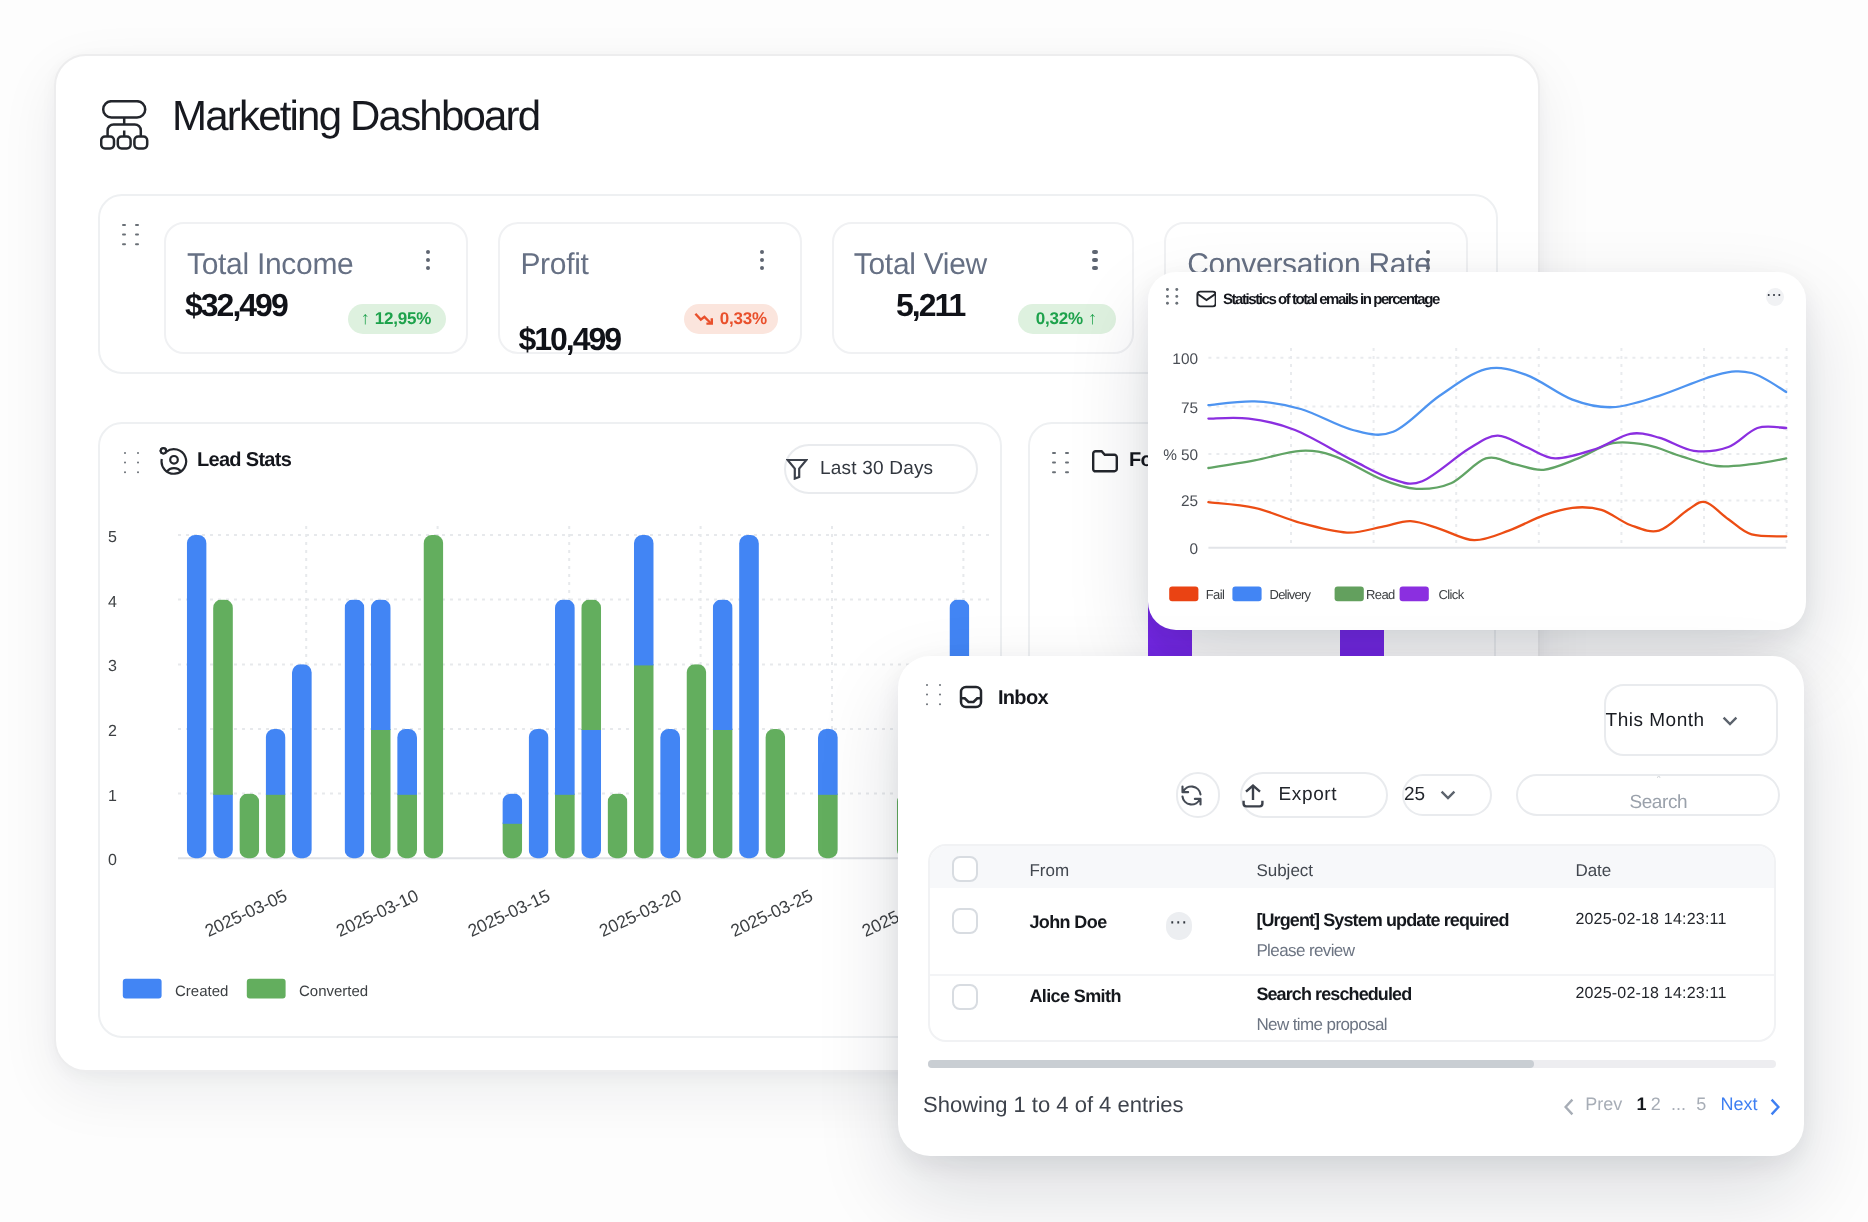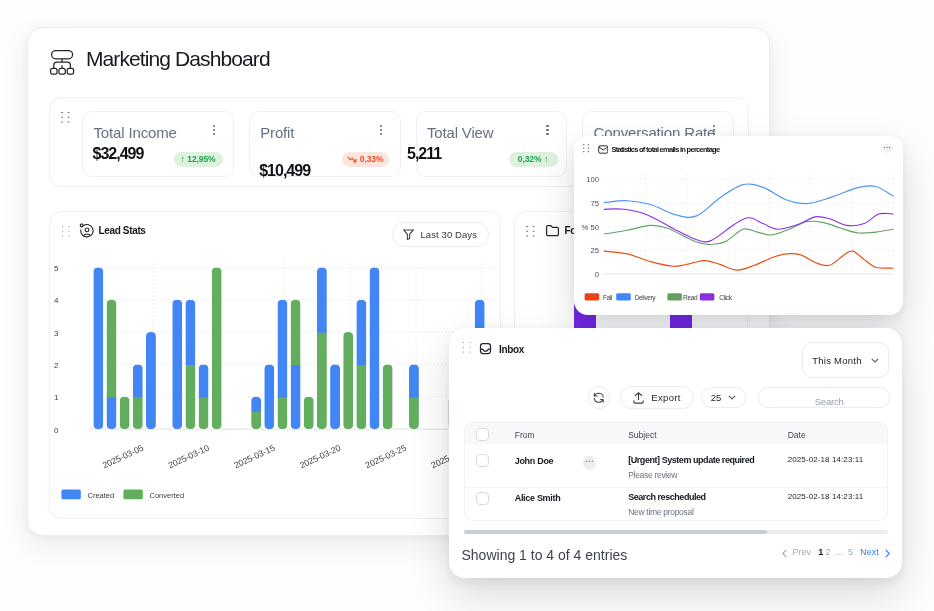--- a/index.html
+++ b/index.html
@@ -13,21 +13,21 @@
     box-shadow:6.5px 0 0 #6a7077, 0 4.8px 0 #6a7077, 6.5px 4.8px 0 #6a7077, 0 9.6px 0 #6a7077, 6.5px 9.6px 0 #6a7077; }
   .d72 { transform:scale(0.72); transform-origin:top left; }
   .kebab { position:absolute; width:2.4px; height:2.4px; border-radius:50%; background:#5f6672;
     box-shadow:0 4px 0 #5f6672, 0 8px 0 #5f6672; }
   .lbl { position:absolute; font-size:15px; color:#667084; letter-spacing:-.15px; }
   .val { position:absolute; font-size:16px; font-weight:bold; color:#101218; letter-spacing:-1px; }
   .badge { position:absolute; font-size:8.5px; font-weight:bold; border-radius:8px; height:15.5px; display:flex; align-items:center; justify-content:center; gap:2.5px; letter-spacing:-.1px; }
   .bgreen { background:#def1df; color:#1ea24c; }
   .bred { background:#fbe5dd; color:#e9502c; }
   .ptitle { position:absolute; font-size:10px; font-weight:bold; color:#14161c; letter-spacing:-.35px; }
-  .btn { position:absolute; background:#fff; border:1px solid #e9ebee; display:flex; align-items:center; justify-content:center; color:#32373f; }
+  .btn { position:absolute; background:#fff; border:1px solid #e9ebee; display:flex; align-items:center; justify-content:flex-start; color:#32373f; }
   .cbx { position:absolute; width:12.5px; height:12.5px; border:1px solid #d8dce1; border-radius:4px; background:#fff; }
   .th { position:absolute; font-size:8.5px; color:#42474f; }
 </style>
 </head>
 <body>
 
 <div class="card main"></div>
 
 <svg class="abs" style="left:50.4px;top:50.2px" width="25" height="25" viewBox="0 0 25 25" fill="none" stroke="#23262c" stroke-width="1.25">
   <rect x="1.6" y="0.6" width="21" height="8.2" rx="4.1"></rect>
@@ -58,21 +58,21 @@
     <svg width="10" height="7" viewBox="0 0 10 7" fill="none" stroke="#e9502c" stroke-width="1.2">
       <path d="M0.7 0.9 L3.4 3.8 L5.2 2.4 L8.3 5.5"></path>
       <path d="M8.9 3.1 v2.7 h-2.7"></path>
     </svg>
     <span>0,33%</span>
   </div>
 
 <div class="panel" style="left:415.7px;top:111px;width:151.5px;height:66px;border-radius:10px;border-color:#f0f1f3;"></div>
 <div class="lbl" style="left:426.9px;top:123.5px;">Total View</div>
 <div class="kebab" style="left:546.4px;top:124.5px;"></div>
-<div class="val" style="left:407px;top:144.5px;text-align:center;">5,211</div>
+<div class="val" style="left:448px;top:144.5px;text-align:center;">5,211</div>
 <div class="badge bgreen" style="left:508.6px;top:151.5px;width:49px;">
     <span>0,32%</span>
     <span style="font-size:9px;">↑</span>
   </div>
 
 <div class="panel" style="left:582.4px;top:111px;width:151.5px;height:66px;border-radius:10px;border-color:#f0f1f3;"></div>
 <div class="lbl" style="left:593.6px;top:123.5px;">Conversation Rate</div>
 <div class="kebab" style="left:713.1px;top:124.5px;"></div>
 
 <div class="panel" style="left:48.5px;top:211.4px;width:452px;height:307.5px;"></div>
@@ -379,21 +379,21 @@
 <div class="abs" style="left:787.7px;top:455px;font-size:8px;letter-spacing:.1px;color:#23262c;">2025-02-18 14:23:11</div>
 <div class="cbx" style="left:476.4px;top:492px;"></div>
 <div class="abs" style="left:514.7px;top:492.5px;font-size:9px;font-weight:bold;letter-spacing:-.3px;color:#15181d;">Alice Smith</div>
 <div class="abs" style="left:628.2px;top:491.5px;font-size:9px;font-weight:bold;letter-spacing:-.45px;color:#15181d;">Search rescheduled</div>
 <div class="abs" style="left:628.2px;top:507px;font-size:8.5px;letter-spacing:-.3px;color:#6c7482;">New time proposal</div>
 <div class="abs" style="left:787.7px;top:492px;font-size:8px;letter-spacing:.1px;color:#23262c;">2025-02-18 14:23:11</div>
 
 <div class="abs" style="left:463.8px;top:529.5px;width:424px;height:4.5px;border-radius:2.5px;background:#ededf0;"></div>
 <div class="abs" style="left:463.8px;top:529.5px;width:303px;height:4.5px;border-radius:2.5px;background:#c9ced3;"></div>
 
-<div class="abs" style="left:461.5px;top:546.5px;font-size:14px;color:#3e434c;">Showing 1 to 4 of 4 entries</div>
+<div class="abs" style="left:461.5px;top:546.5px;font-size:11px;color:#3e434c;">Showing 1 to 4 of 4 entries</div>
 <div class="abs" style="left:782px;top:547px;font-size:9px;color:#a7adb6;width:120px;height:12px;">
   <svg class="abs" style="left:0;top:1.5px" width="5" height="9" viewBox="0 0 5 9" fill="none" stroke="#a7adb6" stroke-width="1.2">
       <path d="M4.2 0.8 L0.8 4.5 L4.2 8.2"></path>
     </svg>
   <span class="abs" style="left:10.6px;top:0;">Prev</span>
   <span class="abs" style="left:36.3px;top:0;color:#15181d;font-weight:bold;">1</span>
   <span class="abs" style="left:43.4px;top:0;">2</span>
   <span class="abs" style="left:53.5px;top:0;">...</span>
   <span class="abs" style="left:66.1px;top:0;">5</span>
   <span class="abs" style="left:78.3px;top:0;color:#3e7ff2;">Next</span>

